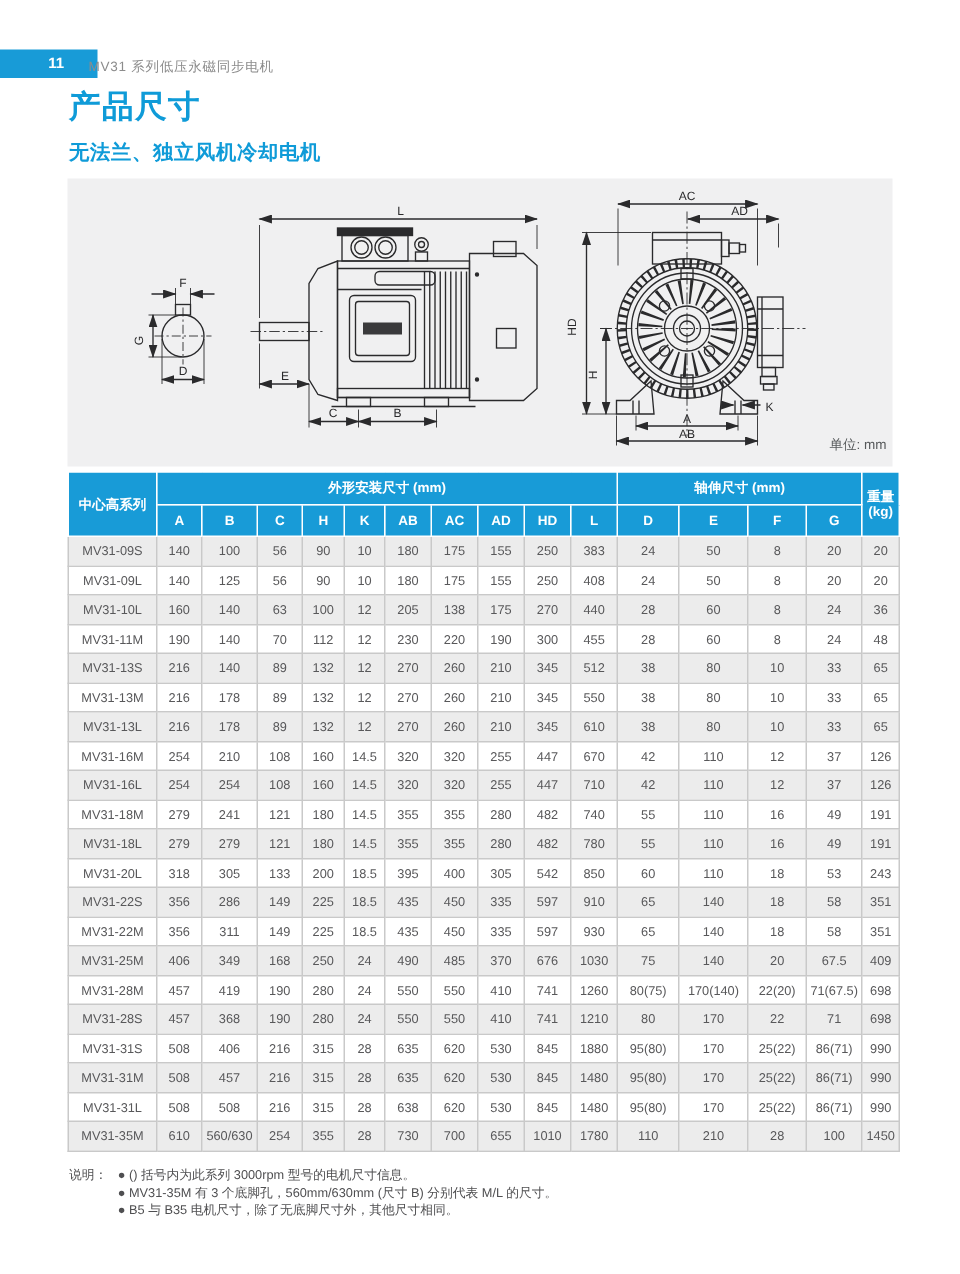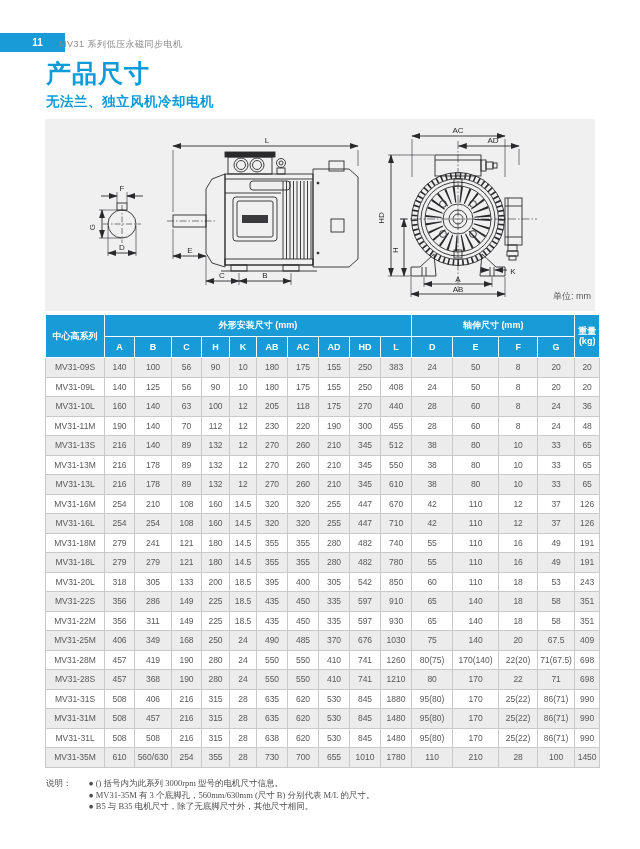--- a/index.html
+++ b/index.html
@@ -10,21 +10,21 @@
   }
   .pagenum{
     position:absolute;left:0;top:33px;width:65px;height:19px;
     background:#189bd7;color:#fff;font-size:10px;font-weight:bold;
     line-height:19px;text-align:center;text-indent:10px;
   }
   .doc-header-title{
     position:absolute;left:59px;top:38px;font-size:9px;color:#8c8c8c;letter-spacing:.5px;
   }
   .page-title{
-    position:absolute;left:46px;top:57px;font-size:25px;font-weight:bold;color:#0f9bd8;margin:0;letter-spacing:1px;
+    position:absolute;left:46px;top:57px;font-size:21px;font-weight:bold;color:#0f9bd8;margin:0;letter-spacing:1px;
   }
   .page-subtitle{
     position:absolute;left:46px;top:93px;font-size:13.5px;font-weight:bold;color:#0f9bd8;margin:0;letter-spacing:.5px;
   }
   .drawing-panel{
     position:absolute;left:45px;top:119px;width:550px;height:192px;background:#f0f0f1;
   }
   .unit-label{
     position:absolute;right:4px;bottom:8px;font-size:9px;color:#55585a;
   }
@@ -42,21 +42,21 @@
   .dims-table tbody td{
     border:1px solid #c9c9c9;text-align:center;padding:0;height:18.5px;
     background:#ffffff;
   }
   .dims-table tbody tr:nth-child(odd) td{background:#ececec;}
   .notes{
     position:absolute;left:46px;top:778px;font-size:8.5px;color:#4f4f51;line-height:11.5px;
     display:flex;
   }
   .notes .notes-label{white-space:nowrap;}
-  .notes .note-lines{margin-left:17px;font-family:Liberation Serif, serif;}
+  .notes .note-lines{margin-left:7px;}
 </style>
 </head>
 <body>
 
 <div class="pagenum">11</div>
 <div class="doc-header-title">MV31 系列低压永磁同步电机</div>
 <h1 class="page-title">产品尺寸</h1>
 <h2 class="page-subtitle">无法兰、独立风机冷却电机</h2>
 
 <div class="drawing-panel">
@@ -323,21 +323,21 @@
         <td>20</td>
       </tr>
       <tr>
         <td>MV31-10L</td>
         <td>160</td>
         <td>140</td>
         <td>63</td>
         <td>100</td>
         <td>12</td>
         <td>205</td>
-        <td>118</td>
+        <td>138</td>
         <td>175</td>
         <td>270</td>
         <td>440</td>
         <td>28</td>
         <td>60</td>
         <td>8</td>
         <td>24</td>
         <td>36</td>
       </tr>
       <tr>

